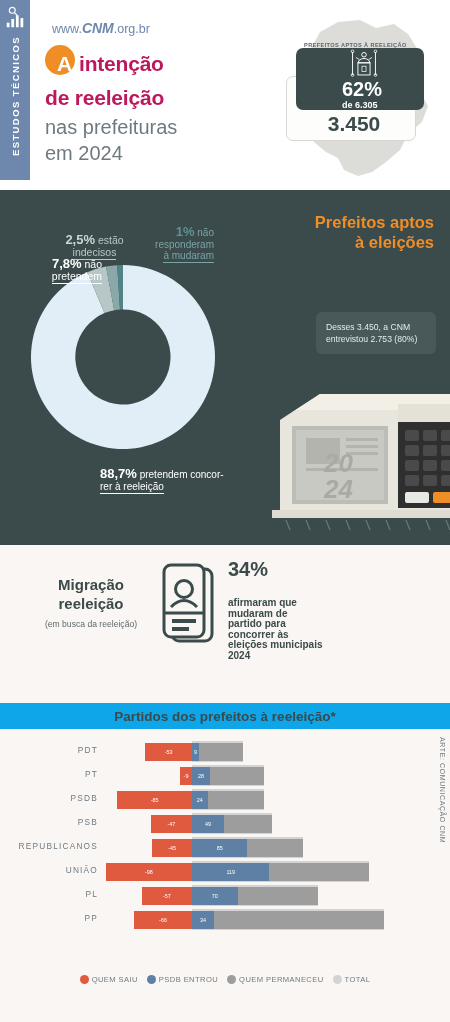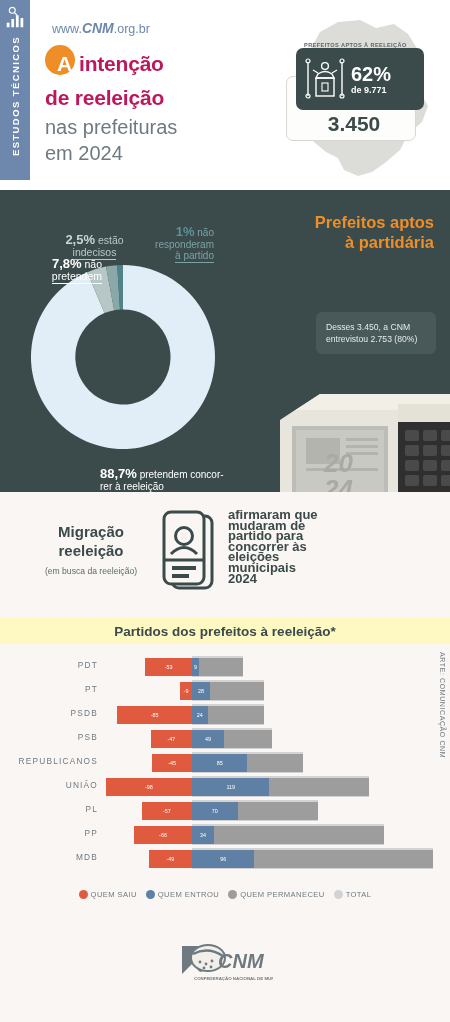--- a/index.html
+++ b/index.html
@@ -48,33 +48,33 @@
   .badge-label {
     position: absolute; left: 36px; top: 28px; font-size: 5.6px; color: #5b6568;
     letter-spacing: 0.4px; font-weight: bold; white-space: nowrap;
   }
   .white-card {
     position: absolute; left: 18px; top: 62px; width: 130px; height: 65px;
     background: #fdfdfb; border: 1px solid #d8d8d2; border-radius: 7px;
   }
   .dark-card {
     position: absolute; left: 28px; top: 34px; width: 128px; height: 62px;
-    background: #3b4a4a; border-radius: 7px; display: flex; align-items: center;
+    background: #3b4a4a; border-radius: 7px; display: flex; align-items: center; flex-direction: column;
   }
   .podium-ico { width: 44px; height: 46px; margin-left: 7px; }
   .badge-nums { margin-left: 4px; color: #ffffff; }
   .badge-pct { font-size: 20px; font-weight: bold; line-height: 20px; }
   .badge-sub { font-size: 9px; font-weight: bold; margin-top: 1px; }
   .big-number {
     position: absolute; left: 36px; top: 98px; width: 100px; text-align: center;
     font-size: 21px; font-weight: bold; color: #3b4a4a;
   }
 
   
-  .donut-sec { position: relative; height: 302px; background: #3b4a4a; overflow: hidden; padding-left: 24px; }
+  .donut-sec { position: relative; height: 355px; background: #3b4a4a; overflow: hidden; padding-left: 24px; }
   .donut-holder { position: absolute; left: 18px; top: 62px; width: 210px; height: 210px; }
   .lab { position: absolute; line-height: 11.5px; }
   .lab b { font-weight: bold; }
   .lab .u { border-bottom: 1.4px solid currentColor; padding-bottom: 1px; }
 
   .lab-78 { left: 10px; top: 68px; width: 92px; text-align: right; color: #ffffff; font-size: 10.5px; }
   .lab-78 b { font-size: 13px; }
   .lab-25 { left: 42px; top: 44px; width: 105px; text-align: center; color: #b8c7c7; font-size: 10.5px; }
   .lab-25 b { font-size: 13px; color: #c9d6d6; }
   .lab-1 { left: 130px; top: 36px; width: 84px; text-align: right; color: #7ba3a5; font-size: 10px; }
@@ -94,26 +94,26 @@
   .urna { position: absolute; left: 262px; top: 190px; width: 200px; height: 165px; }
 
   
   .mig-sec { position: relative; height: 126px; background: #faf6f3; }
   .mig-left { position: absolute; left: 26px; top: 30px; width: 130px; text-align: center; }
   .mig-title { font-size: 15px; font-weight: bold; color: #3b4a4a; line-height: 19px; }
   .mig-sub { font-size: 8.6px; color: #5d6a6c; margin-top: 6px; }
   .mig-ico { position: absolute; left: 158px; top: 16px; width: 62px; height: 90px; }
   .mig-right { position: absolute; left: 228px; top: 14px; width: 95px; }
   .mig-pct { font-size: 20px; font-weight: bold; color: #3b4a4a; line-height: 21px; }
-  .mig-txt { font-size: 13px; font-weight: bold; color: #3b4a4a; line-height: 10.6px; margin-top: 4px; }
+  .mig-txt { font-size: 10px; font-weight: bold; color: #3b4a4a; line-height: 10.6px; margin-top: 18px; }
 
   
   .chart-banner {
-    height: 26px; background: #fef9c3; display: flex; align-items: center;
-    justify-content: center; color: #3b4a4a; font-size: 13.5px; font-weight: bold;
+    height: 26px; background: #0ea5e9; display: flex; align-items: center;
+    justify-content: center; color: #3b4a4a; font-size: 13.5px; font-weight: bold; margin-top: 32px;
   }
   .chart-sec { position: relative; height: 290px; background: #faf6f3; }
   .credit {
     position: absolute; right: 4px; top: 8px; writing-mode: vertical-rl;
     font-size: 7px; color: #6f7a80; letter-spacing: 0.6px;
   }
   .rows { position: absolute; left: 0; top: 12px; width: 438px; }
   .row { position: relative; height: 21px; margin-bottom: 3px; }
   .row-label {
     position: absolute; left: 0; top: 4px; width: 98px; text-align: right;
@@ -203,33 +203,33 @@
           <circle cx="39" cy="40" r="2" fill="none" stroke="#fff" stroke-width="1.2"></circle>
           <circle cx="22" cy="10" r="3.4" fill="none" stroke="#fff" stroke-width="1.4"></circle>
           <path d="M15,18 Q22,13 29,18 L31,22 L13,22 Z" fill="none" stroke="#fff" stroke-width="1.4"></path>
           <rect x="13" y="22" width="18" height="18" fill="none" stroke="#fff" stroke-width="1.4"></rect>
           <rect x="19" y="27" width="6" height="8" fill="none" stroke="#fff" stroke-width="1.1"></rect>
           <line x1="10" y1="14" x2="15" y2="17" stroke="#fff" stroke-width="1.2"></line>
           <line x1="34" y1="14" x2="29" y2="17" stroke="#fff" stroke-width="1.2"></line>
         </svg>
         <div class="badge-nums">
           <div class="badge-pct">62%</div>
-          <div class="badge-sub">de 9.771</div>
+          <div class="badge-sub">de 6.305</div>
         </div>
       </div>
 
       <div class="big-number">3.450</div>
     </div>
   </div>
 
   <div class="donut-sec">
 
     <div class="right-head">
       <div>Prefeitos aptos</div>
-      <div>à partidária</div>
+      <div>à eleições</div>
     </div>
 
     <div class="note-box">Desses 3.450, a CNM entrevistou 2.753 (80%)</div>
 
     <div class="donut-holder">
       <svg width="210" height="210" viewBox="0 0 210 210">
         <g transform="translate(105,105)">
 
           <path fill="#e1eef7" d="M 0,-92 A 92,92 0 1 1 -35.7,-84.8 L -18.5,-43.9 A 47.6,47.6 0 1 0 0,-47.6 Z"></path>
 
@@ -248,21 +248,21 @@
     </div>
 
     <div class="lab lab-25">
       <b>2,5%</b><span> estão</span><br>
       <span class="u">indecisos</span>
     </div>
 
     <div class="lab lab-1">
       <b>1%</b><span> não</span><br>
       <span>responderam</span><br>
-      <span class="u">à partido</span>
+      <span class="u">à mudaram</span>
     </div>
 
     <div class="lab lab-887">
       <b>88,7%</b><span> pretendem concor-</span><br>
       <span class="u">rer à reeleição</span>
     </div>
 
     <svg class="urna" viewBox="0 0 200 165">
       <path d="M18,40 L58,14 L196,14 L196,130 L18,130 Z" fill="#e8e6dc"></path>
       <path d="M18,40 L58,14 L196,14 L196,30 L34,30 Z" fill="#f1efe6"></path>
@@ -319,20 +319,21 @@
       <rect x="14" y="8" width="40" height="72" rx="7" fill="none" stroke="#3b4a4a" stroke-width="3"></rect>
       <rect x="6" y="4" width="40" height="72" rx="7" fill="#faf6f3" stroke="#3b4a4a" stroke-width="3"></rect>
       <circle cx="26" cy="28" r="8.5" fill="none" stroke="#3b4a4a" stroke-width="3"></circle>
       <path d="M13,46 Q26,33 39,46" fill="none" stroke="#3b4a4a" stroke-width="3"></path>
       <line x1="6" y1="52" x2="46" y2="52" stroke="#3b4a4a" stroke-width="3"></line>
       <line x1="14" y1="60" x2="38" y2="60" stroke="#3b4a4a" stroke-width="4"></line>
       <line x1="14" y1="68" x2="31" y2="68" stroke="#3b4a4a" stroke-width="4"></line>
     </svg>
 
     <div class="mig-right">
+      <div class="mig-pct">34%</div>
       <div class="mig-txt">afirmaram que mudaram de partido para concorrer às eleições municipais 2024</div>
     </div>
   </div>
 
   <div class="chart-banner">
     <span>Partidos dos prefeitos à reeleição*</span>
   </div>
 
   <div class="chart-sec">
     <div class="credit">ARTE: COMUNICAÇÃO CNM</div>
@@ -447,47 +448,32 @@
           <div class="track">
             <div class="totalbar" style="left: 88px; width: 191.928px;">
               <span>295</span>
             </div>
             <div class="perm" style="left: 110.12px; width: 169.807px;"></div>
             <div class="entrou" style="left: 88px; width: 22.1205px;">
               <span class="inbar">34</span>
             </div>
             <div class="saiu" style="left: 30.0313px; width: 57.9687px;">
               <span class="inbar">-66</span>
-            </div>
-          </div>
-        </div>
-        <div class="row">
-          <div class="row-label">MDB</div>
-          <div class="track">
-            <div class="totalbar" style="left: 88px; width: 240.723px;">
-              <span>370</span>
-            </div>
-            <div class="perm" style="left: 150.458px; width: 178.265px;"></div>
-            <div class="entrou" style="left: 88px; width: 62.4578px;">
-              <span class="inbar">96</span>
-            </div>
-            <div class="saiu" style="left: 44.9627px; width: 43.0373px;">
-              <span class="inbar">-49</span>
             </div>
           </div>
         </div>
       </div>
     <div class="legend" id="legend">
         <div class="lg-item">
           <span class="lg-dot" style="background: rgb(224, 90, 63);"></span>
           <span class="lg-txt">QUEM SAIU</span>
         </div>
         <div class="lg-item">
           <span class="lg-dot" style="background: rgb(93, 128, 164);"></span>
-          <span class="lg-txt">QUEM ENTROU</span>
+          <span class="lg-txt">PSDB ENTROU</span>
         </div>
         <div class="lg-item">
           <span class="lg-dot" style="background: rgb(157, 157, 157);"></span>
           <span class="lg-txt">QUEM PERMANECEU</span>
         </div>
         <div class="lg-item">
           <span class="lg-dot" style="background: rgb(211, 211, 211);"></span>
           <span class="lg-txt">TOTAL</span>
         </div>
       </div>

